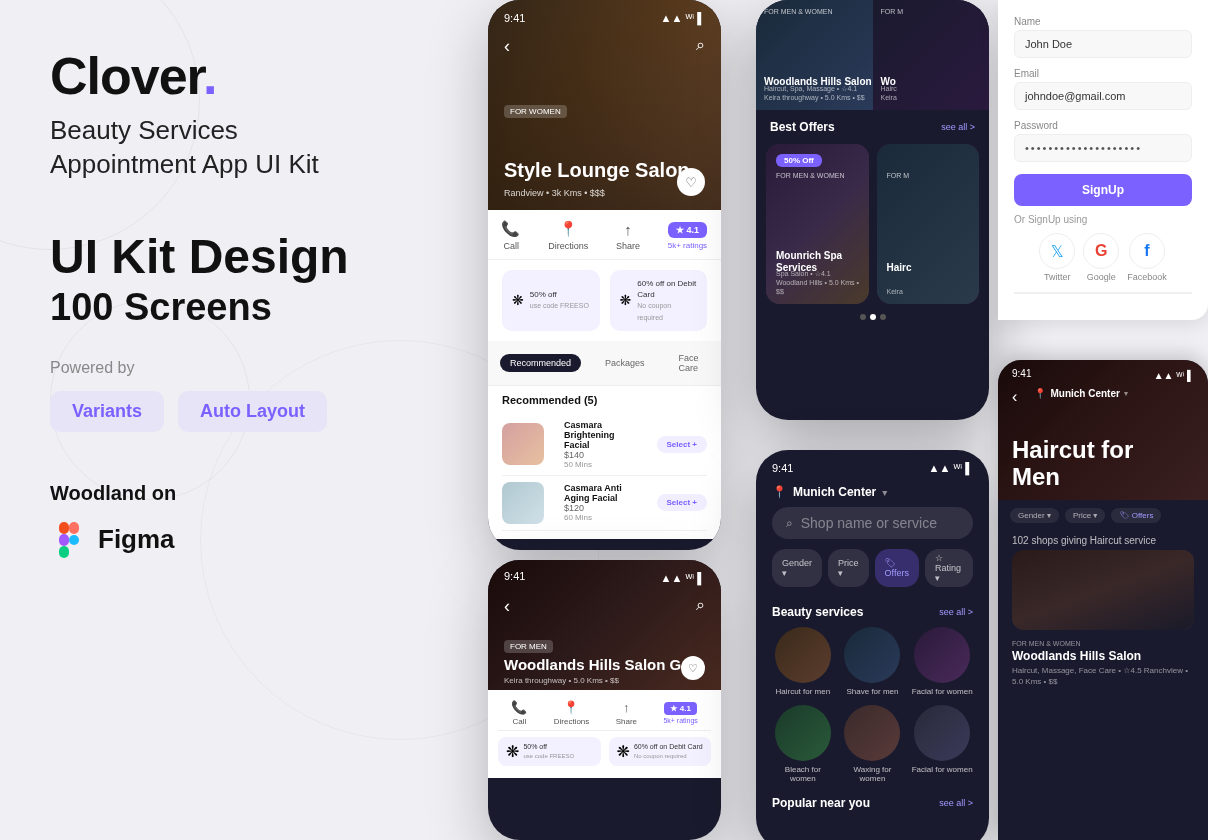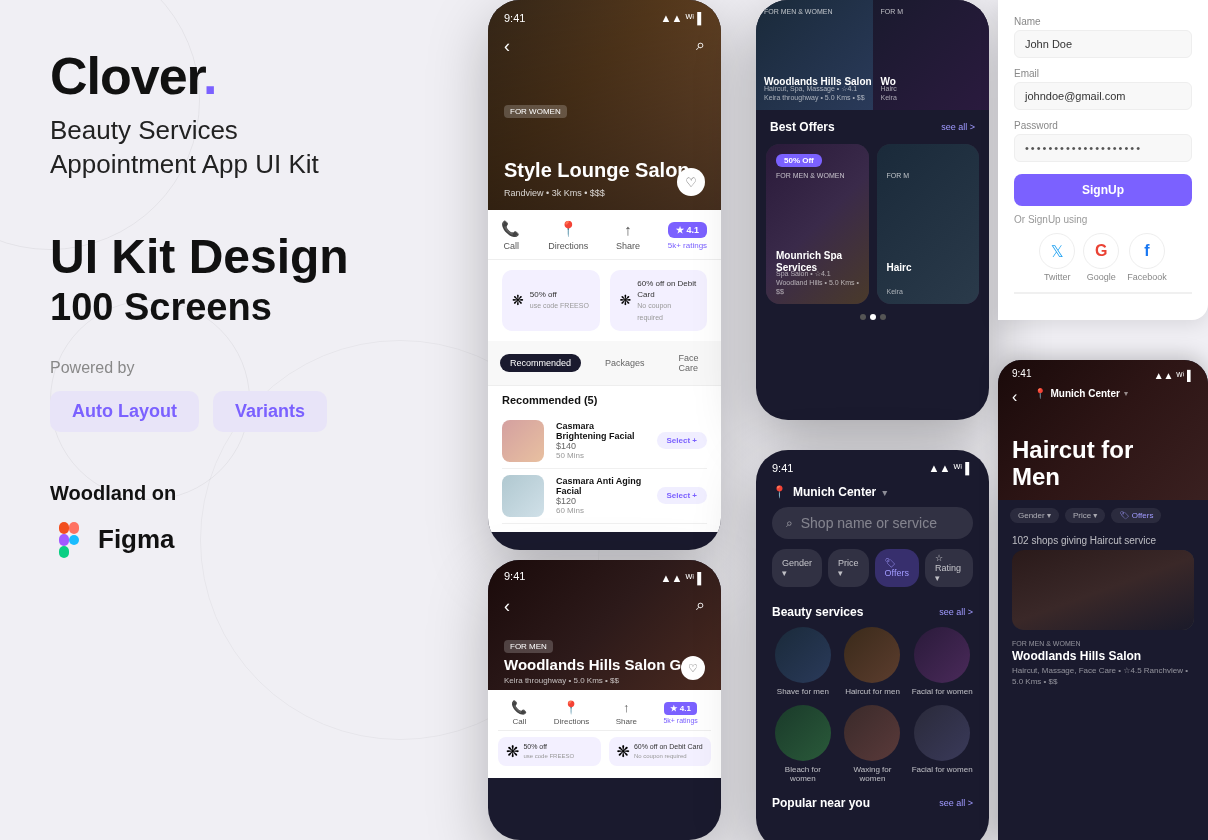--- a/index.html
+++ b/index.html
@@ -204,21 +204,21 @@
     }
     .phone1-menu-icon { margin-left: auto; font-size: 13px; color: #777; }
 
     .phone1-recommended {
       background: white; padding: 8px 14px;
     }
     .phone1-rec-title {
       font-size: 11px; font-weight: 700; color: #111; margin-bottom: 8px;
     }
     .phone1-rec-item {
-      display: flex; align-items: center; gap: 12px;
+      display: flex; align-items: center; gap: 20px;
       padding: 6px 0; border-bottom: 1px solid #f0f0f0;
     }
     .phone1-rec-img {
       width: 42px; height: 42px; border-radius: 8px;
       background: linear-gradient(135deg, #d4a0a0, #e8c0a0);
       flex-shrink: 0;
     }
     .phone1-rec-info { flex: 1; }
     .phone1-rec-name { font-size: 9px; font-weight: 600; color: #111; }
     .phone1-rec-price { font-size: 9px; color: #666; }
@@ -610,22 +610,22 @@
     <span>Clover</span><span class="brand-dot">.</span>
   </div>
   <div class="brand-subtitle">
     <span>Beauty Services</span><br>
     <span>Appointment App UI Kit</span>
   </div>
   <div class="ui-kit-heading">UI Kit Design</div>
   <div class="ui-kit-sub">100 Screens</div>
   <div class="powered-by">Powered by</div>
   <div class="tags-row">
+    <div class="tag">Variants</div>
     <div class="tag">Auto Layout</div>
-    <div class="tag">Variants</div>
   </div>
   <div class="available-on">Woodland on</div>
   <div class="figma-row">
     <svg class="figma-logo" viewBox="0 0 38 38" fill="none" xmlns="http://www.w3.org/2000/svg">
       <rect x="9" y="1" width="10" height="12" rx="5" fill="#F24E1E"></rect>
       <rect x="19" y="1" width="10" height="12" rx="5" fill="#FF7262"></rect>
       <rect x="9" y="13" width="10" height="12" rx="5" fill="#A259FF"></rect>
       <rect x="9" y="25" width="10" height="12" rx="5" fill="#0ACF83"></rect>
       <circle cx="24" cy="19" r="5" fill="#1ABCFE"></circle>
     </svg>
@@ -817,26 +817,26 @@
     <div class="phone4-filter">Price ▾</div>
     <div class="phone4-filter offers">🏷 Offers</div>
     <div class="phone4-filter">☆ Rating ▾</div>
   </div>
   <div class="phone4-beauty-section">
     <span class="phone4-section-title">Beauty services</span>
     <span class="phone4-see-all">see all &gt;</span>
   </div>
   <div class="phone4-services-grid">
     <div class="phone4-service">
+      <div class="phone4-service-img"></div>
+      <div class="phone4-service-label">Haircut for men</div>
+    </div>
+    <div class="phone4-service">
       <div class="phone4-service-img s2"></div>
       <div class="phone4-service-label">Shave for men</div>
-    </div>
-    <div class="phone4-service">
-      <div class="phone4-service-img"></div>
-      <div class="phone4-service-label">Haircut for men</div>
     </div>
     <div class="phone4-service">
       <div class="phone4-service-img s3"></div>
       <div class="phone4-service-label">Facial for women</div>
     </div>
     <div class="phone4-service">
       <div class="phone4-service-img s4"></div>
       <div class="phone4-service-label">Bleach for women</div>
     </div>
     <div class="phone4-service">

